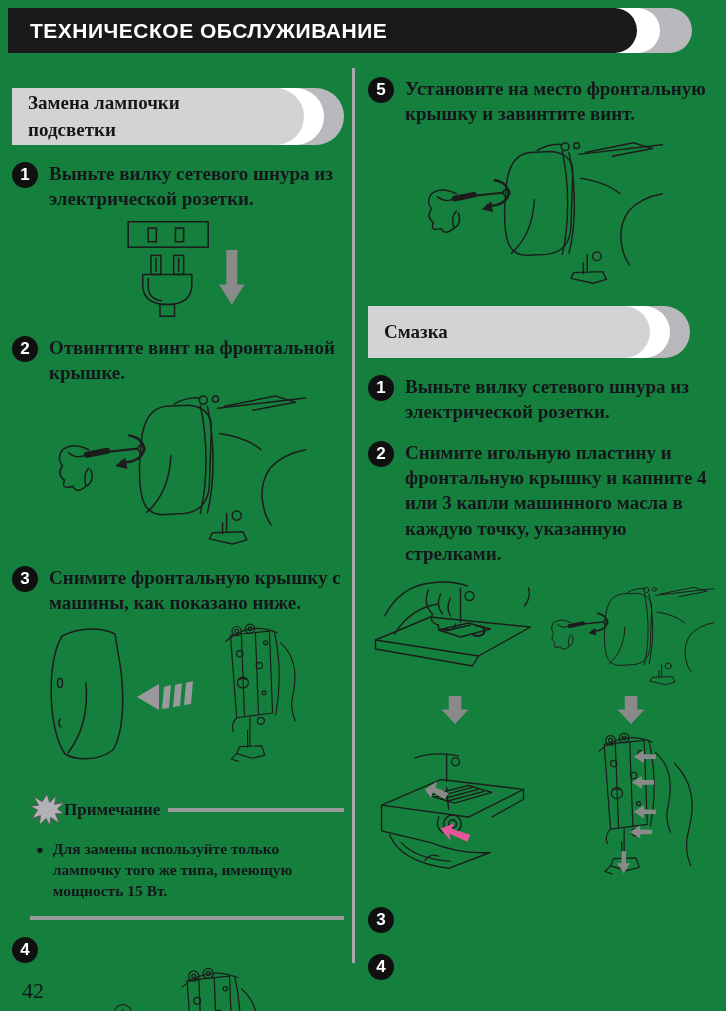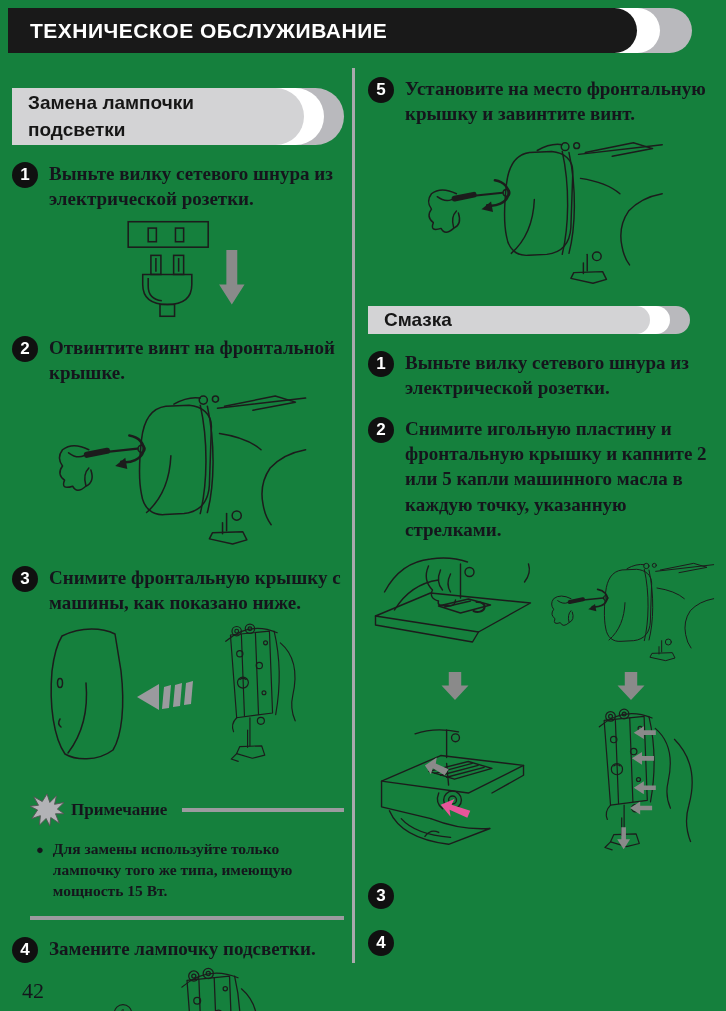--- a/index.html
+++ b/index.html
@@ -9,25 +9,25 @@
   
   .banner{position:absolute;left:8px;top:8px;width:684px;height:45px;}
   .layer{position:absolute;left:0;top:0;bottom:0;border-radius:0 999px 999px 0;}
   .banner .l-tail{width:100%;background:#b9b9bd;}
   .banner .l-mid{width:calc(100% - 32px);background:#ffffff;}
   .banner .l-bar{width:calc(100% - 55px);background:#191919;display:flex;align-items:center;}
   .banner .l-bar span{color:#fff;font-family:"Liberation Sans",sans-serif;font-weight:bold;
         font-size:21px;letter-spacing:.5px;padding-left:22px;white-space:nowrap;}
 
   .sechead{position:relative;height:57px;}
-  .sechead.one{height:28px;}
+  .sechead.one{height:52px;}
   .sechead .l-tail{width:100%;background:#b9b9bd;}
   .sechead .l-mid{width:calc(100% - 20px);background:#ffffff;}
   .sechead .l-bar{width:calc(100% - 40px);background:#d3d3d5;display:flex;align-items:center;}
-  .sechead .l-bar span{color:#161616;font-family:Liberation Sans, sans-serif;font-weight:bold;
+  .sechead .l-bar span{color:#161616;font-family:Liberation Serif, serif;font-weight:bold;
         font-size:19px;line-height:1.4;padding-left:16px;}
   .sechead .l-bar{padding-right:36px;box-sizing:border-box;}
 
   
   .col-left{position:absolute;left:12px;top:88px;width:336px;}
   .col-right{position:absolute;left:368px;top:68px;width:350px;}
   .divider{position:absolute;left:352px;top:68px;width:3px;height:895px;background:#a9a9ad;}
 
   
   .step{display:flex;align-items:flex-start;gap:11px;margin-top:16px;}
@@ -35,21 +35,21 @@
         font-family:"Liberation Sans",sans-serif;font-weight:bold;font-size:17px;
         display:flex;align-items:center;justify-content:center;margin-top:1px;}
   .steptext{font-weight:bold;font-size:19px;line-height:1.32;max-width:302px;}
 
   
   .illo{display:flex;justify-content:center;align-items:flex-start;}
   .illo svg{display:block;}
 
   
   .note{margin:20px 4px 6px 18px;}
-  .note-head{display:flex;align-items:center;gap:7px;}
+  .note-head{display:flex;align-items:center;}
   .note-title{font-weight:bold;font-size:17px;}
   .note-rule{flex:1;height:4px;background:#9b9b9f;margin-left:8px;}
   .note-item{display:flex;gap:9px;margin:12px 0 0 6px;font-weight:bold;font-size:15.5px;line-height:1.35;}
   .note-item .bullet{font-size:13px;margin-top:2px;}
   .note-bottomrule{height:4px;background:#9b9b9f;margin-top:14px;}
 
   
   .oilgrid{display:grid;grid-template-columns:172px 172px;column-gap:4px;justify-content:center;margin-top:10px;}
   .oilcell{display:flex;justify-content:center;align-items:flex-end;}
   .oilarrow{display:flex;justify-content:center;padding:8px 0 6px 0;}
@@ -205,21 +205,20 @@
       </div>
       <div class="note-item">
         <span class="bullet">●</span>
         <span>Для замены используйте только лампочку того же типа, имеющую мощность 15 Вт.</span>
       </div>
       <div class="note-bottomrule"></div>
     </div>
 
     <div class="step">
       <div class="stepnum">4</div>
-      <div class="steptext">Замените лампочку подсветки.</div>
     </div>
 
     <div class="illo" style="margin-top:2px;">
       <svg width="270" height="172" viewBox="0 0 270 178">
         <use href="#g-ints" transform="translate(100,0) scale(0.88)"></use>
         <g stroke="#1c1c1c" stroke-width="1.1" fill="none">
           <line x1="84" y1="54" x2="150" y2="68"></line>
           <circle cx="76" cy="50" r="9"></circle>
           <circle cx="92" cy="106" r="9"></circle>
           <circle cx="138" cy="162" r="9"></circle>
@@ -262,21 +261,21 @@
       </div>
     </div>
 
     <div class="step">
       <div class="stepnum">1</div>
       <div class="steptext" style="max-width:308px;">Выньте вилку сетевого шнура из электрической розетки.</div>
     </div>
 
     <div class="step">
       <div class="stepnum">2</div>
-      <div class="steptext" style="max-width:308px;">Снимите игольную пластину и фронтальную крышку и капните 2 или 5 капли машинного масла в каждую точку, указанную стрелками.</div>
+      <div class="steptext" style="max-width:308px;">Снимите игольную пластину и фронтальную крышку и капните 4 или 3 капли машинного масла в каждую точку, указанную стрелками.</div>
     </div>
 
     <div class="oilgrid">
       <div class="oilcell">
         <svg width="168" height="112" viewBox="0 0 165 112">
           <g stroke="#1c1c1c" fill="none" stroke-width="1.4" stroke-linecap="round" stroke-linejoin="round">
             <path d="M12,40 Q28,10 58,7 Q78,4 95,10"></path>
             <path d="M22,58 Q38,32 66,28"></path>
             <path d="M88,12 L88,46"></path>
               <circle cx="97" cy="20" r="4.5"></circle>

